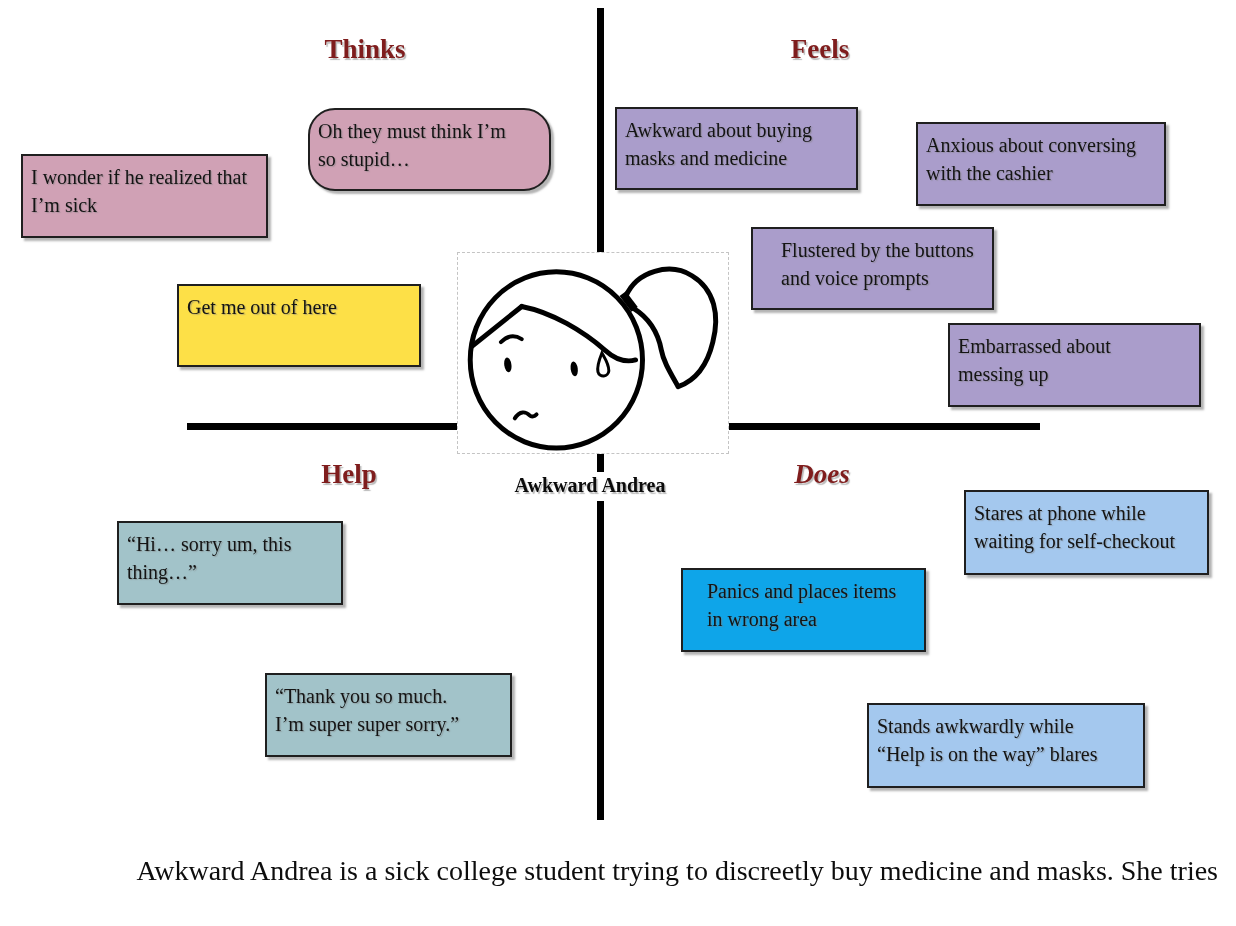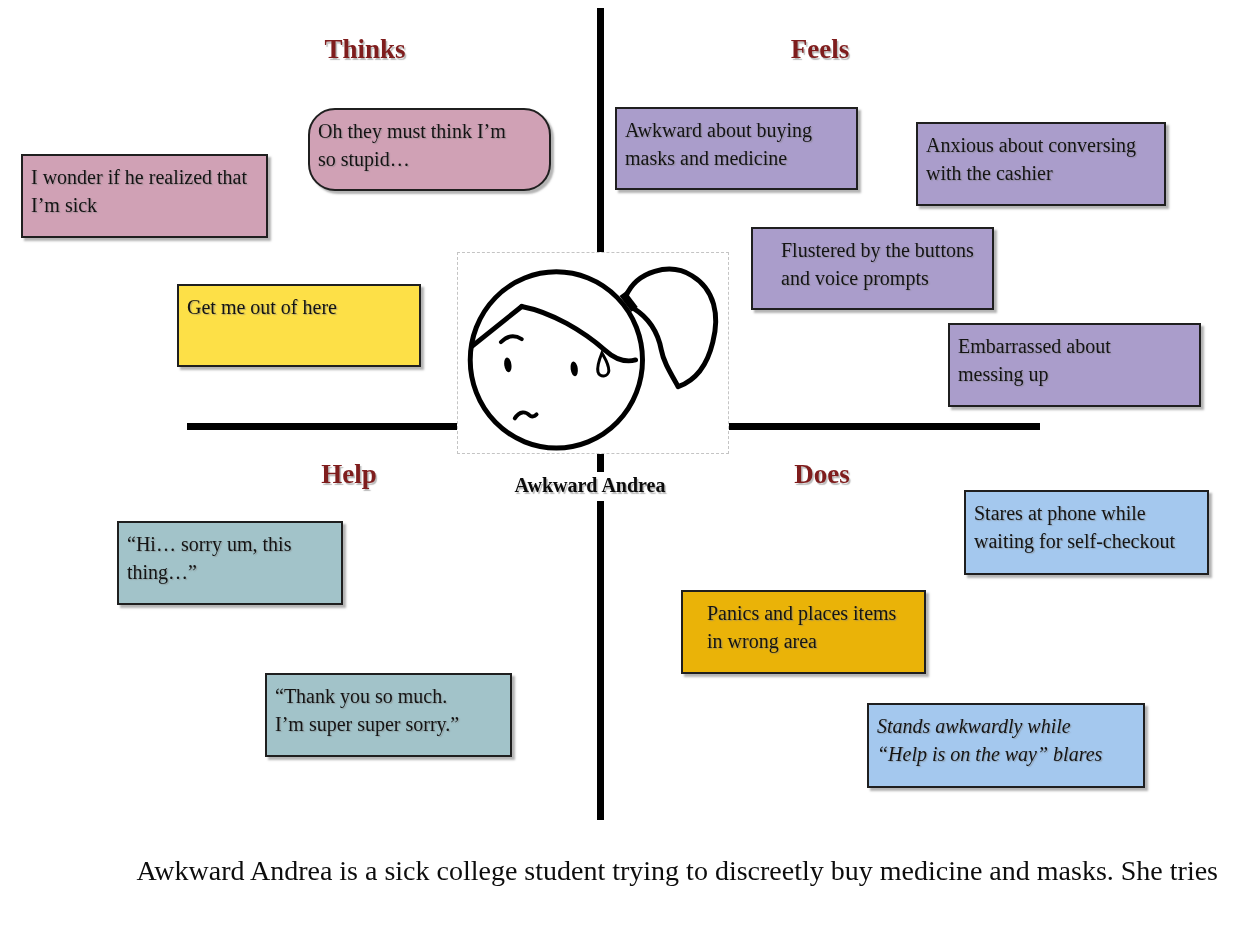--- a/index.html
+++ b/index.html
@@ -41,21 +41,21 @@
 <body>
 
 <div class="canvas">
 
   <div class="axis axis-v"></div>
   <div class="axis axis-h"></div>
 
   <div class="quad-label" style="left:280px;top:34px;">Thinks</div>
   <div class="quad-label" style="left:735px;top:34px;">Feels</div>
   <div class="quad-label" style="left:264px;top:459px;">Help</div>
-  <div class="quad-label" style="left:737px;top:459px;">Does</div>
+  <div class="quad-label" style="left:737px;top:459px;font-style:italic;">Does</div>
 
   <div class="note" style="left: 21px; top: 154px; width: 247px; height: 84px; background: rgb(208, 161, 181);">I wonder if he realized that
 I’m sick</div>
   <div class="note" style="left: 308px; top: 108px; width: 243px; height: 83px; background: rgb(208, 161, 181); border-radius: 27px;">Oh they must think I’m
 so stupid…</div>
   <div class="note" style="left: 177px; top: 284px; width: 244px; height: 83px; background: #fde047;">Get me out of here</div>
 
   <div class="note" style="left: 615px; top: 107px; width: 243px; height: 83px; background: rgb(170, 157, 203);">Awkward about buying
 masks and medicine</div>
   <div class="note" style="left: 916px; top: 122px; width: 250px; height: 84px; background: rgb(170, 157, 203);">Anxious about conversing
@@ -65,23 +65,23 @@
   <div class="note" style="left: 948px; top: 323px; width: 253px; height: 84px; background: rgb(170, 157, 203);">Embarrassed about
 messing up</div>
 
   <div class="note" style="left: 117px; top: 521px; width: 226px; height: 84px; background: rgb(162, 195, 201);">“Hi… sorry um, this
 thing…”</div>
   <div class="note" style="left: 265px; top: 673px; width: 247px; height: 84px; background: rgb(162, 195, 201);">“Thank you so much.
 I’m super super sorry.”</div>
 
   <div class="note" style="left: 932px; top: 490px; width: 245px; height: 85px; background: rgb(164, 200, 238); margin-left: 32px;">Stares at phone while
 waiting for self-checkout</div>
-  <div class="note" style="left: 681px; top: 590px; width: 245px; height: 84px; background: #eab308; padding-left: 24px;">Panics and places items
+  <div class="note" style="left: 681px; top: 568px; width: 245px; height: 84px; background: #0ea5e9; padding-left: 24px;">Panics and places items
 in wrong area</div>
-  <div class="note" style="left: 867px; top: 703px; width: 278px; height: 85px; background: rgb(164, 200, 238); font-style: italic;">Stands awkwardly while
+  <div class="note" style="left: 867px; top: 703px; width: 278px; height: 85px; background: rgb(164, 200, 238);">Stands awkwardly while
 “Help is on the way” blares</div>
 
   <div class="face-frame">
     <svg viewBox="0 0 272 202">
 
       <ellipse cx="99" cy="108" rx="87" ry="89" fill="#fff" stroke="#000" stroke-width="5"></ellipse>
 
       <path d="M 169,44 C 180,18 214,9 236,23 C 259,37 264,63 257,90
                C 251,115 239,129 222,135 C 213,119 207,109 205,98
                C 202,82 193,66 177,56 Z" fill="#fff" stroke="#000" stroke-width="5" stroke-linejoin="round"></path>

